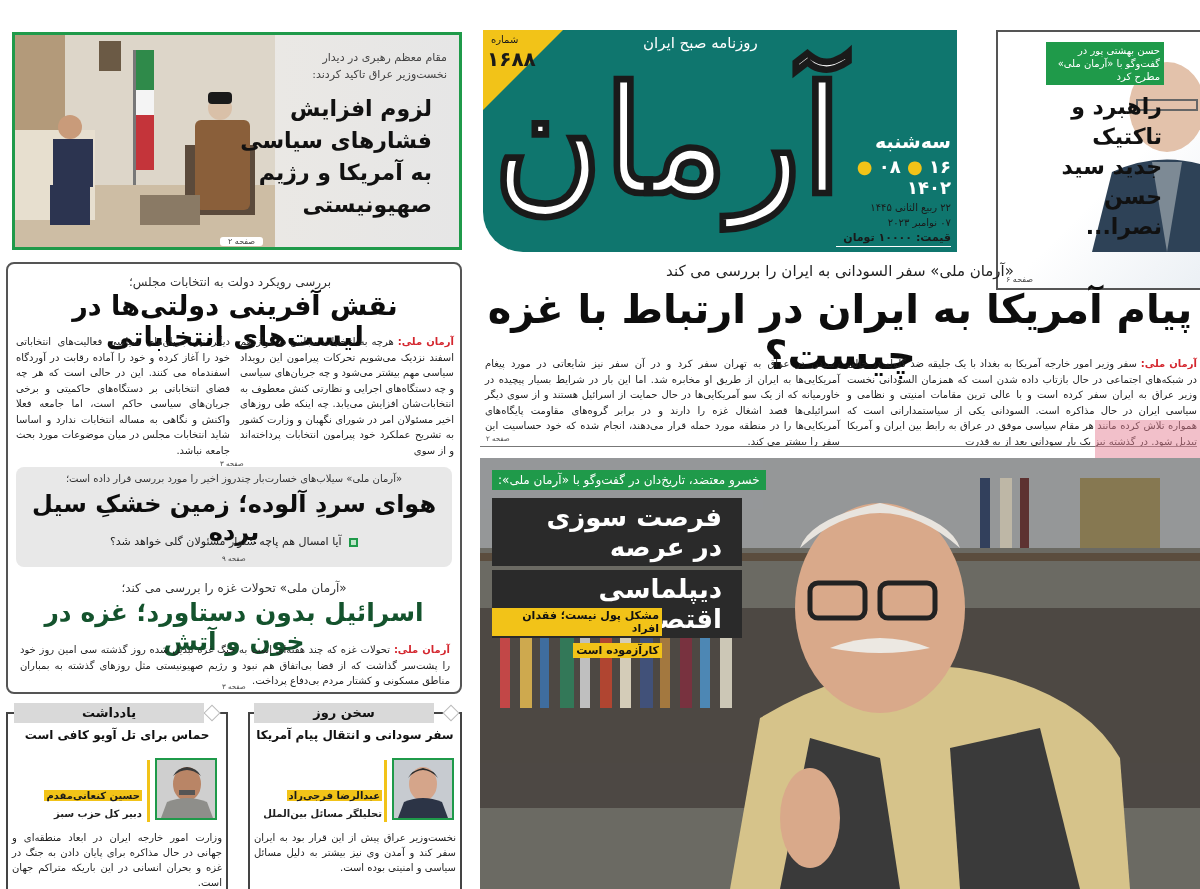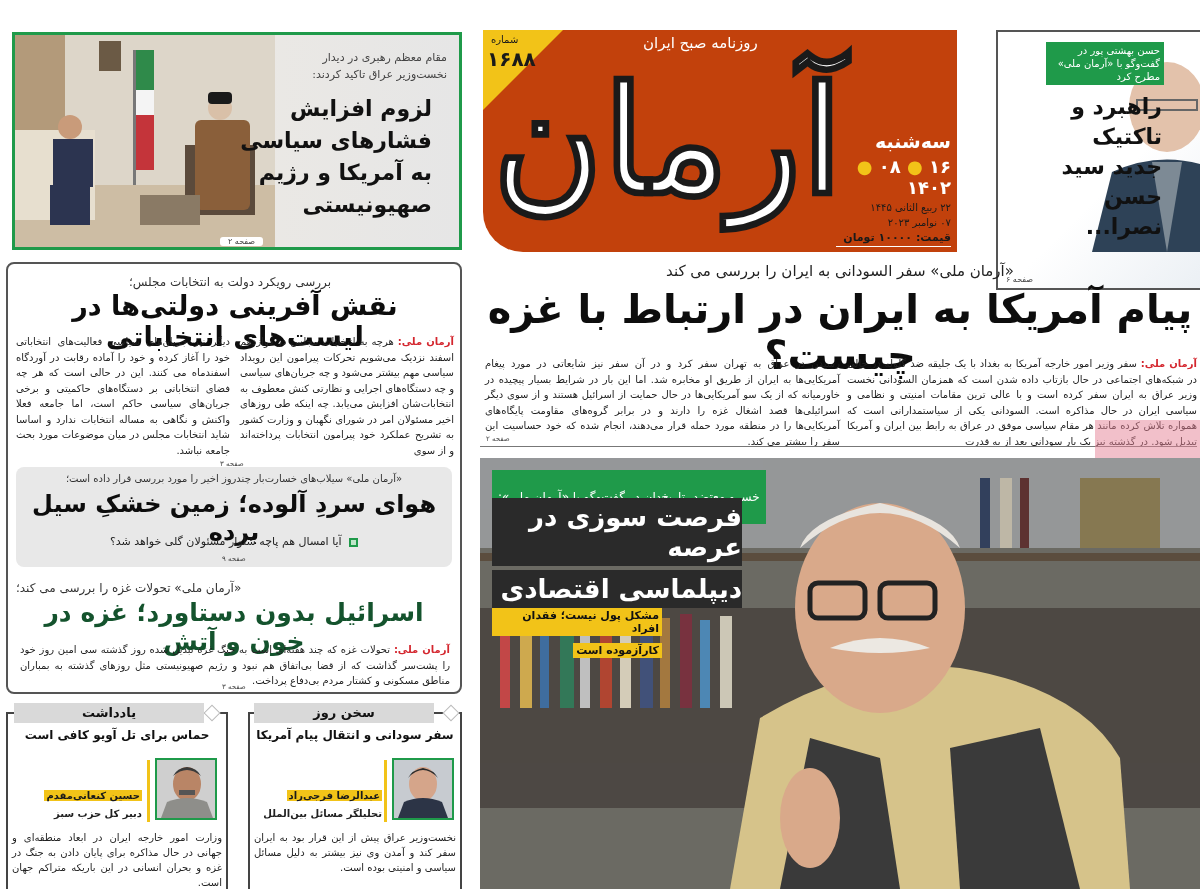--- a/index.html
+++ b/index.html
@@ -2,21 +2,21 @@
 <html><head>
 <meta charset="utf-8">
 <style>
   * { box-sizing: border-box; margin: 0; padding: 0; }
   html, body { width: 1200px; height: 889px; overflow: hidden; background: #fff; }
   body { font-family: "DejaVu Sans", sans-serif; position: relative; color: #1a1a1a; }
   .rtl { direction: rtl; text-align: right; }
   .abs { position: absolute; }
 
   
-  #masthead { left: 483px; top: 30px; width: 474px; height: 222px; background: #c2410c; border-radius: 0 0 0 40px; overflow: hidden; }
+  #masthead { left: 483px; top: 30px; width: 474px; height: 222px; background: #0f766e; border-radius: 0 0 0 40px; overflow: hidden; }
   #issue-corner { left: 0; top: 0; width: 0; height: 0; border-top: 80px solid #f2c318; border-right: 80px solid transparent; }
   #issue-label { left: 8px; top: 4px; font-size: 10px; color: #1a1a1a; }
   #issue-number { left: 4px; top: 17px; font-size: 20px; font-weight: bold; color: #1a1a1a; letter-spacing: 1px; }
   #tagline { left: 160px; top: 4px; font-size: 15px; color: #fff; }
   #logo { left: 10px; top: 20px; width: 350px; height: 200px; font-family: "DejaVu Serif", serif; font-size: 150px; line-height: 180px; color: #fff; -webkit-text-stroke: 2px #1a1a1a; text-align: center; font-weight: bold; }
   #date-block { right: 6px; top: 100px; width: 115px; text-align: right; color: #fff; }
   #weekday { font-size: 19px; font-weight: bold; }
   #date-shamsi { font-size: 18px; font-weight: bold; margin-top: 4px; }
   #date-shamsi .dot { color: #f2c318; }
   #date-hijri, #date-greg { font-size: 10px; margin-top: 4px; color: #1a1a1a; }
@@ -44,23 +44,23 @@
   #main-col-right { left: 847px; top: 356px; width: 350px; }
   #main-col-left { left: 485px; top: 356px; width: 355px; }
   .src { color: #d4262e; font-weight: bold; }
   .page-ref { font-size: 7px; color: #444; }
   #main-rule { left: 480px; top: 446px; width: 717px; height: 1px; background: #777; }
   #main-page { left: 486px; top: 435px; }
   #watermark { left: 1095px; top: 420px; width: 105px; height: 40px; background: rgba(230,130,150,0.5); }
 
   
   #big-photo { left: 480px; top: 458px; width: 720px; height: 431px; overflow: hidden; background: #8a8a80; }
-  #bp-kicker { left: 12px; top: 12px; background: #1f9a4a; color: #fff; font-size: 12px; padding: 20px 6px; }
+  #bp-kicker { left: 12px; top: 12px; background: #1f9a4a; color: #fff; font-size: 12px; padding: 3px 6px; }
   #bp-headline { left: 12px; top: 40px; width: 250px; }
-  .bp-line { display: block; background: #2a2a2a; color: #fff; font-size: 26px; font-weight: bold; padding: 4px 0; margin-bottom: 4px; text-align: right; }
+  .bp-line { display: block; background: #2a2a2a; color: #fff; font-size: 26px; font-weight: bold; padding: 4px 20px; margin-bottom: 4px; text-align: right; }
   #bp-sub { left: 12px; top: 150px; width: 170px; }
   .bp-subline { display: inline-block; background: #f2c318; color: #111; font-size: 11px; font-weight: bold; padding: 1px 3px; margin-bottom: 3px; }
 
   
   #lc-box1 { left: 6px; top: 262px; width: 456px; height: 432px; border: 2px solid #555; border-radius: 8px; }
   #elec-kicker { left: 20px; top: 275px; width: 420px; text-align: center; font-size: 12px; color: #333; }
   #elec-headline { left: 12px; top: 290px; width: 446px; text-align: center; font-size: 27px; font-weight: bold; color: #0d0d0d; letter-spacing: -1px; }
   #elec-col-right { left: 240px; top: 334px; width: 214px; }
   #elec-col-left { left: 16px; top: 334px; width: 214px; }
   #elec-page { left: 220px; top: 460px; }
@@ -237,21 +237,21 @@
 
 <div id="flood-box" class="abs"></div>
 <div id="flood-kicker" class="abs rtl" style="text-align:center">«آرمان ملی» سیلاب‌های خسارت‌بار چندروز اخیر را مورد بررسی قرار داده است؛</div>
 <div id="flood-headline" class="abs rtl" style="text-align:center">هوای سردِ آلوده؛ زمین خشکِ سیل برده</div>
 <div id="flood-bullet" class="abs rtl" style="text-align:center">
   <span id="flood-bullet-icon"></span>
   <span>آیا امسال هم پاچه شلوار مسئولان گلی خواهد شد؟</span>
 </div>
 <div id="flood-page" class="abs rtl page-ref">صفحه ۹</div>
 
-<div id="gaza-kicker" class="abs rtl" style="text-align:left">«آرمان ملی» تحولات غزه را بررسی می کند؛</div>
+<div id="gaza-kicker" class="abs rtl" style="text-align:center">«آرمان ملی» تحولات غزه را بررسی می کند؛</div>
 <div id="gaza-headline" class="abs rtl" style="text-align:center">اسرائیل بدون دستاورد؛ غزه در خون و آتش</div>
 <div id="gaza-body" class="abs rtl body-col">
   <span class="src">آرمان ملی:</span>
   <span>تحولات غزه که چند هفته‌ای است به جنگ غزه تبدیل شده روز گذشته سی امین روز خود را پشت‌سر گذاشت که از قضا بی‌اتفاق هم نبود و رژیم صهیونیستی مثل روزهای گذشته به بمباران مناطق مسکونی و کشتار مردم بی‌دفاع پرداخت.</span>
 </div>
 <div id="gaza-page" class="abs rtl page-ref">صفحه ۳</div>
 
 <div id="op1" class="abs op-box"></div>
 <div id="op1-tab" class="abs op-tab rtl" style="text-align:center">سخن روز</div>
 <div id="op1-diamond" class="abs op-diamond"></div>

